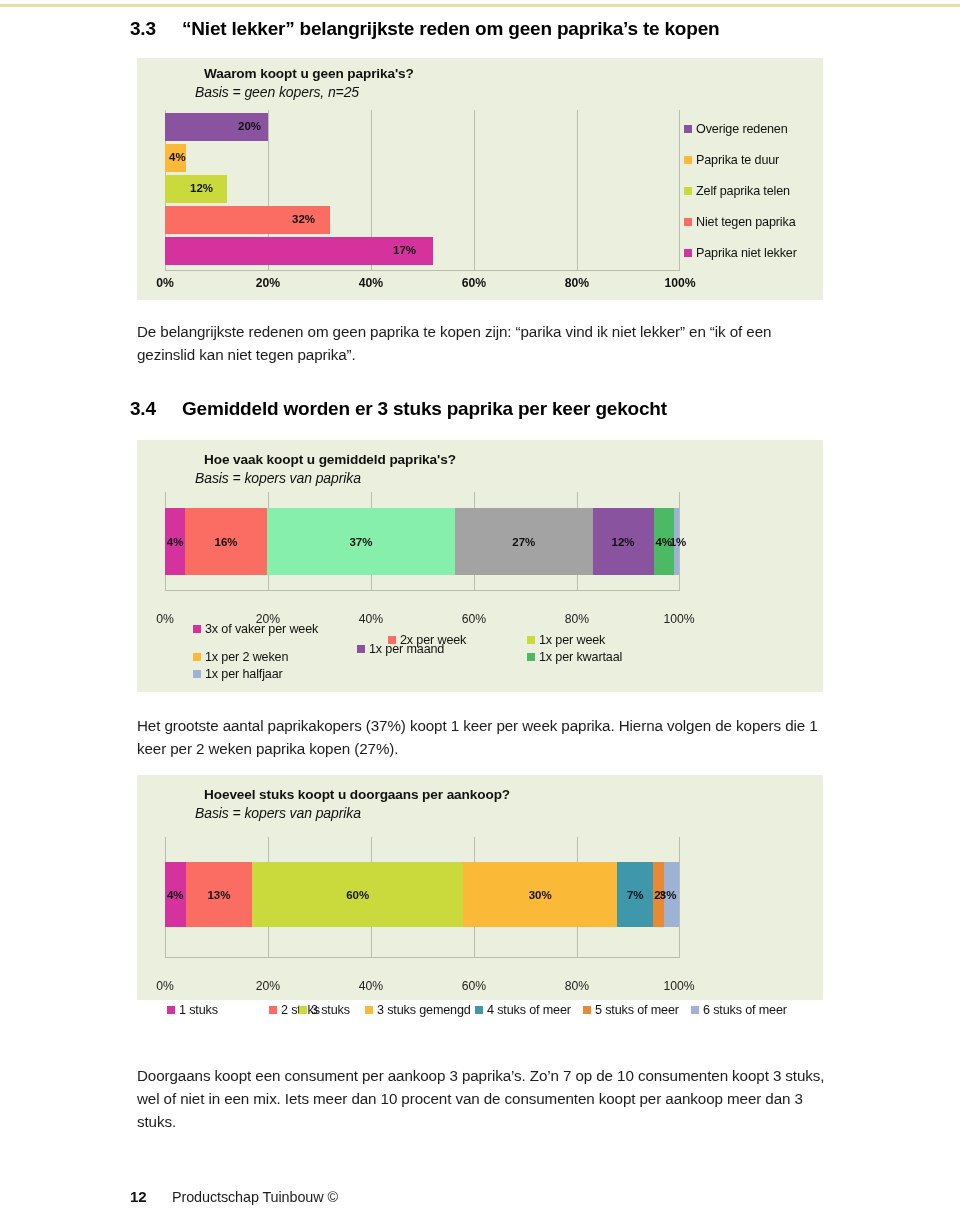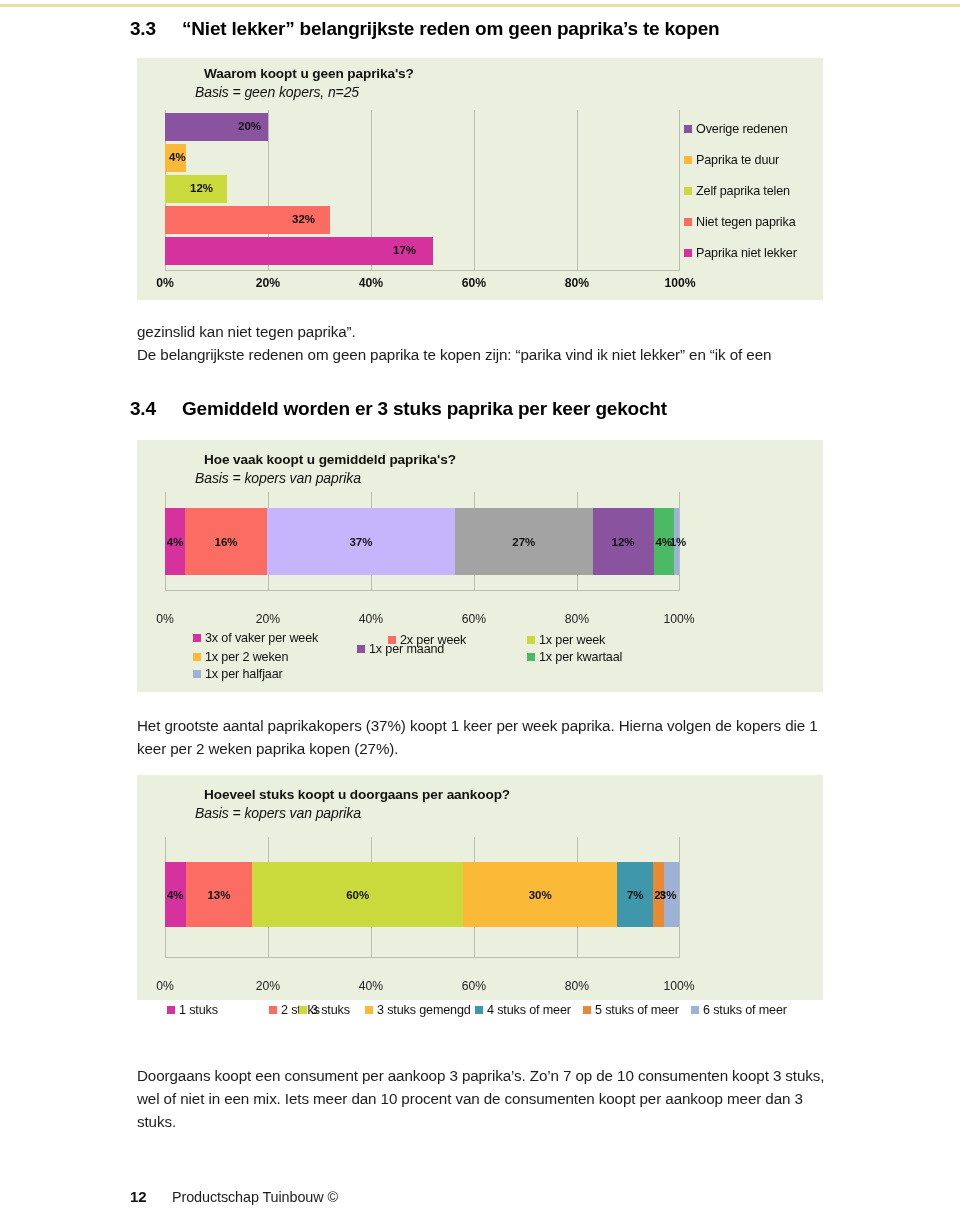--- a/index.html
+++ b/index.html
@@ -236,22 +236,22 @@
       <span class="swatch" style="background:#fb6d63;"></span>
       <span>Niet tegen paprika</span>
     </div>
     <div class="legend-item" style="left:547px; top:188px;">
       <span class="swatch" style="background:#d6329e;"></span>
       <span>Paprika niet lekker</span>
     </div>
   </div>
 
   <div class="para" style="left:137px; top:320px; width:688px;">
+    <div>De belangrijkste redenen om geen paprika te kopen zijn: “parika vind ik niet lekker” en “ik of een</div>
     <div>gezinslid kan niet tegen paprika”.</div>
-    <div>De belangrijkste redenen om geen paprika te kopen zijn: “parika vind ik niet lekker” en “ik of een</div>
   </div>
 
   <div class="h2" style="left:130px; top:398px;">
     <span class="num">3.4</span><span>Gemiddeld worden er 3 stuks paprika per keer gekocht</span>
   </div>
 
   <div class="chart-panel" style="left:137px; top:440px; width:686px; height:252px;">
 
     <div class="chart-title" style="left:67px; top:12px;">Hoe vaak koopt u gemiddeld paprika's?</div>
     <div class="chart-sub" style="left:58px; top:30px;">Basis =  kopers van paprika</div>
@@ -265,21 +265,21 @@
       <div class="gridline" style="left:514px; height:98px;"></div>
       <div class="axisline" style="top:98px; width:515px;"></div>
 
       <div class="stack" style="left:0px; top:16px; width:514px; height:67px;">
         <div class="seg" style="width:4%;  background:#d6329e;">
           <span class="seg-label">4%</span>
         </div>
         <div class="seg" style="width:16%; background:#fb6d63;">
           <span class="seg-label">16%</span>
         </div>
-        <div class="seg" style="width:37%; background:#c4b5fd;">
+        <div class="seg" style="width:37%; background:#86efac;">
           <span class="seg-label">37%</span>
         </div>
         <div class="seg" style="width:27%; background:#a3a3a3;">
           <span class="seg-label">27%</span>
         </div>
         <div class="seg" style="width:12%; background:#8a53a0;">
           <span class="seg-label">12%</span>
         </div>
         <div class="seg" style="width:4%;  background:#4cb964;">
           <span class="seg-label">4%</span>
@@ -290,21 +290,21 @@
       </div>
     </div>
 
     <div class="tick-plain" style="left:8px;   top:172px; width:40px;">0%</div>
     <div class="tick-plain" style="left:111px; top:172px; width:40px;">20%</div>
     <div class="tick-plain" style="left:214px; top:172px; width:40px;">40%</div>
     <div class="tick-plain" style="left:317px; top:172px; width:40px;">60%</div>
     <div class="tick-plain" style="left:420px; top:172px; width:40px;">80%</div>
     <div class="tick-plain" style="left:519px; top:172px; width:46px;">100%</div>
 
-    <div class="legend-item" style="left:56px;  top:191px;">
+    <div class="legend-item" style="left:56px;  top:182px;">
       <span class="swatch" style="background:#d6329e;"></span>
       <span>3x of vaker per week</span>
     </div>
     <div class="legend-item" style="left:220px; top:193px;margin-left:31px;">
       <span class="swatch" style="background:#fb6d63;"></span>
       <span>2x per week</span>
     </div>
     <div class="legend-item" style="left:390px; top:193px;">
       <span class="swatch" style="background:#cada3c;"></span>
       <span>1x per week</span>

